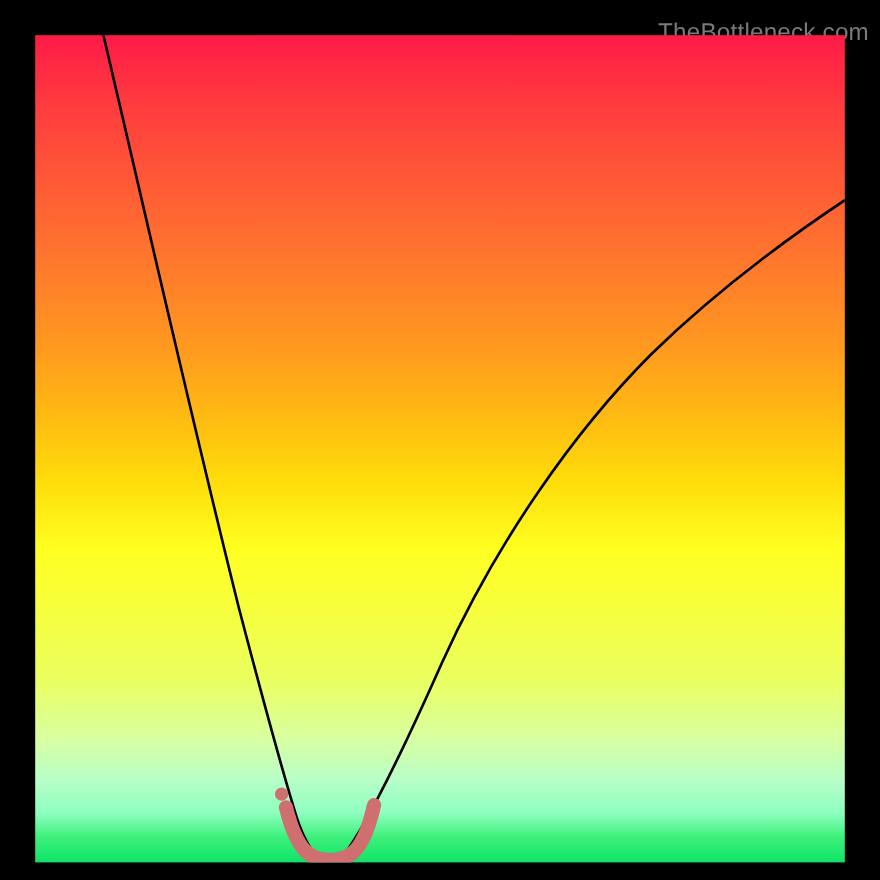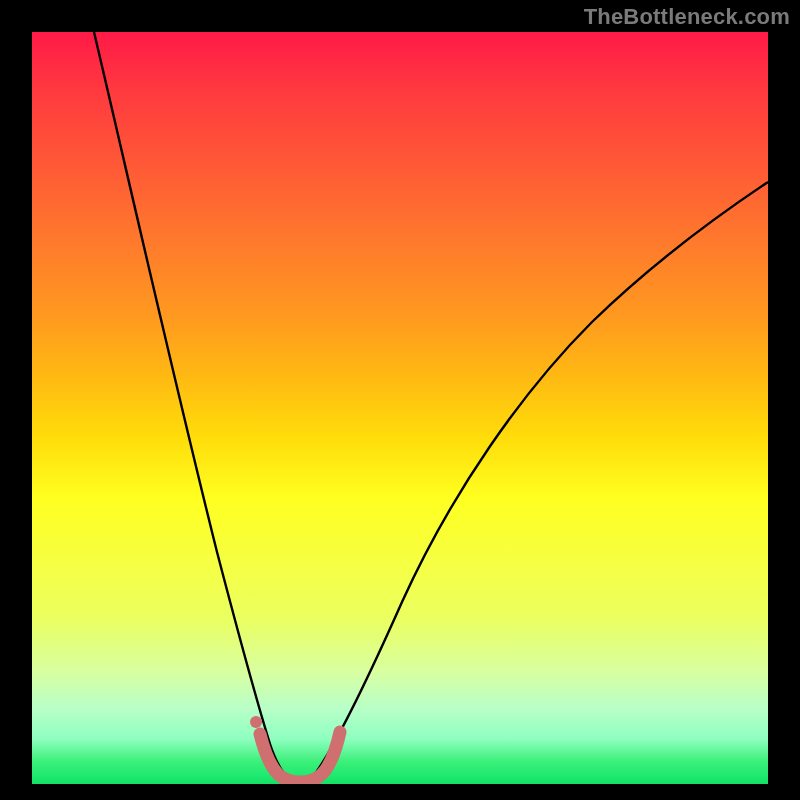--- a/index.html
+++ b/index.html
@@ -40,25 +40,25 @@
       #d8ffa0 85%,
       #b8ffc8 90%,
       #8effc0 94%,
       #3cf07a 97%,
       #1de96e 99%,
       #14e066 100%
     );
   }
   .watermark {
     position: absolute;
-    top: 4px;
+    top: 16px;
     right: 10px;
     color: #7a7a7a;
     font-size: 22px;
-    font-weight: 700;
+    font-weight: 400;
     letter-spacing: 0.2px;
     user-select: none;
   }
   svg.curve {
     position: absolute;
     left: 0;
     top: 0;
     width: 736px;
     height: 752px;
   }

